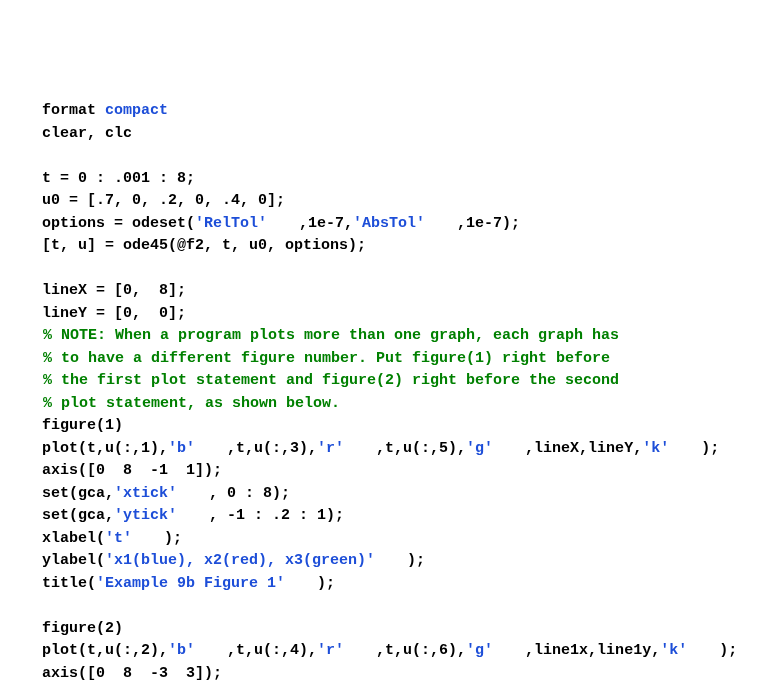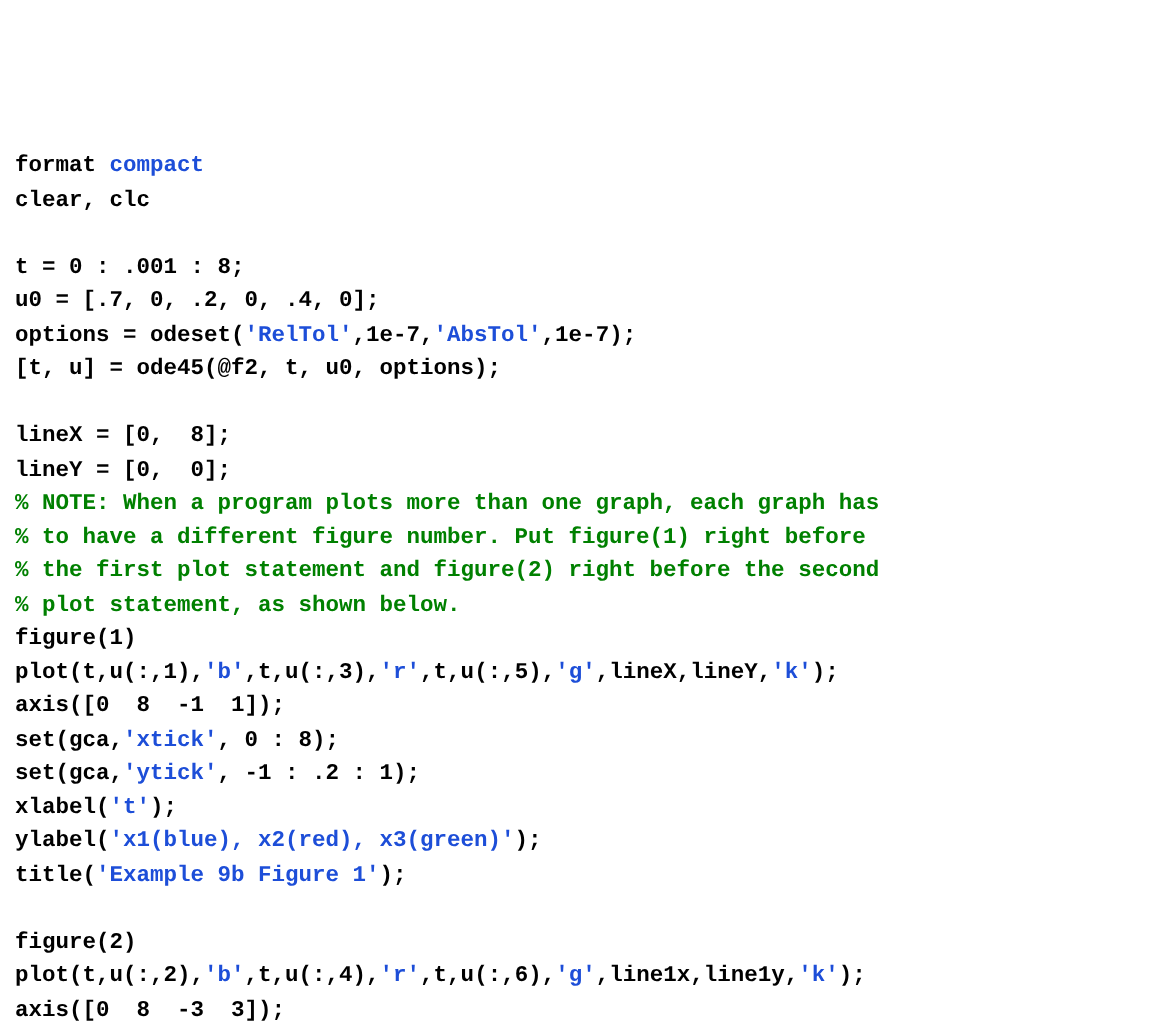--- a/index.html
+++ b/index.html
@@ -10,22 +10,22 @@
       font-weight: bold;
       line-height: 1.5;
       background: #ffffff;
       color: #000000;
       white-space: pre;
     }
     .code-block {
       display: block;
     }
     .s { color: #1d4ed8; }
-    .c { color: #008000; }
-    .n { color: #000000; }
+    .c { color: #008000; margin-left: 33px; }
+    .n { color: #000000; margin-left: 32px; }
   </style>
 </head>
 <body>
 
 
 
 <div class="code-block" id="code-container"><div><span class="n">format </span><span class="s">compact</span></div><div><span class="n">clear, clc</span></div><div>&nbsp;</div><div><span class="n">t = 0 : .001 : 8;</span></div><div><span class="n">u0 = [.7, 0, .2, 0, .4, 0];</span></div><div><span class="n">options = odeset(</span><span class="s">'RelTol'</span><span class="n">,1e-7,</span><span class="s">'AbsTol'</span><span class="n">,1e-7);</span></div><div><span class="n">[t, u] = ode45(@f2, t, u0, options);</span></div><div>&nbsp;</div><div><span class="n">lineX = [0,  8];</span></div><div><span class="n">lineY = [0,  0];</span></div><div><span class="c">% NOTE: When a program plots more than one graph, each graph has</span></div><div><span class="c">% to have a different figure number. Put figure(1) right before</span></div><div><span class="c">% the first plot statement and figure(2) right before the second</span></div><div><span class="c">% plot statement, as shown below.</span></div><div><span class="n">figure(1)</span></div><div><span class="n">plot(t,u(:,1),</span><span class="s">'b'</span><span class="n">,t,u(:,3),</span><span class="s">'r'</span><span class="n">,t,u(:,5),</span><span class="s">'g'</span><span class="n">,lineX,lineY,</span><span class="s">'k'</span><span class="n">);</span></div><div><span class="n">axis([0  8  -1  1]);</span></div><div><span class="n">set(gca,</span><span class="s">'xtick'</span><span class="n">, 0 : 8);</span></div><div><span class="n">set(gca,</span><span class="s">'ytick'</span><span class="n">, -1 : .2 : 1);</span></div><div><span class="n">xlabel(</span><span class="s">'t'</span><span class="n">);</span></div><div><span class="n">ylabel(</span><span class="s">'x1(blue), x2(red), x3(green)'</span><span class="n">);</span></div><div><span class="n">title(</span><span class="s">'Example 9b Figure 1'</span><span class="n">);</span></div><div>&nbsp;</div><div><span class="n">figure(2)</span></div><div><span class="n">plot(t,u(:,2),</span><span class="s">'b'</span><span class="n">,t,u(:,4),</span><span class="s">'r'</span><span class="n">,t,u(:,6),</span><span class="s">'g'</span><span class="n">,line1x,line1y,</span><span class="s">'k'</span><span class="n">);</span></div><div><span class="n">axis([0  8  -3  3]);</span></div></div>
 
 
 

